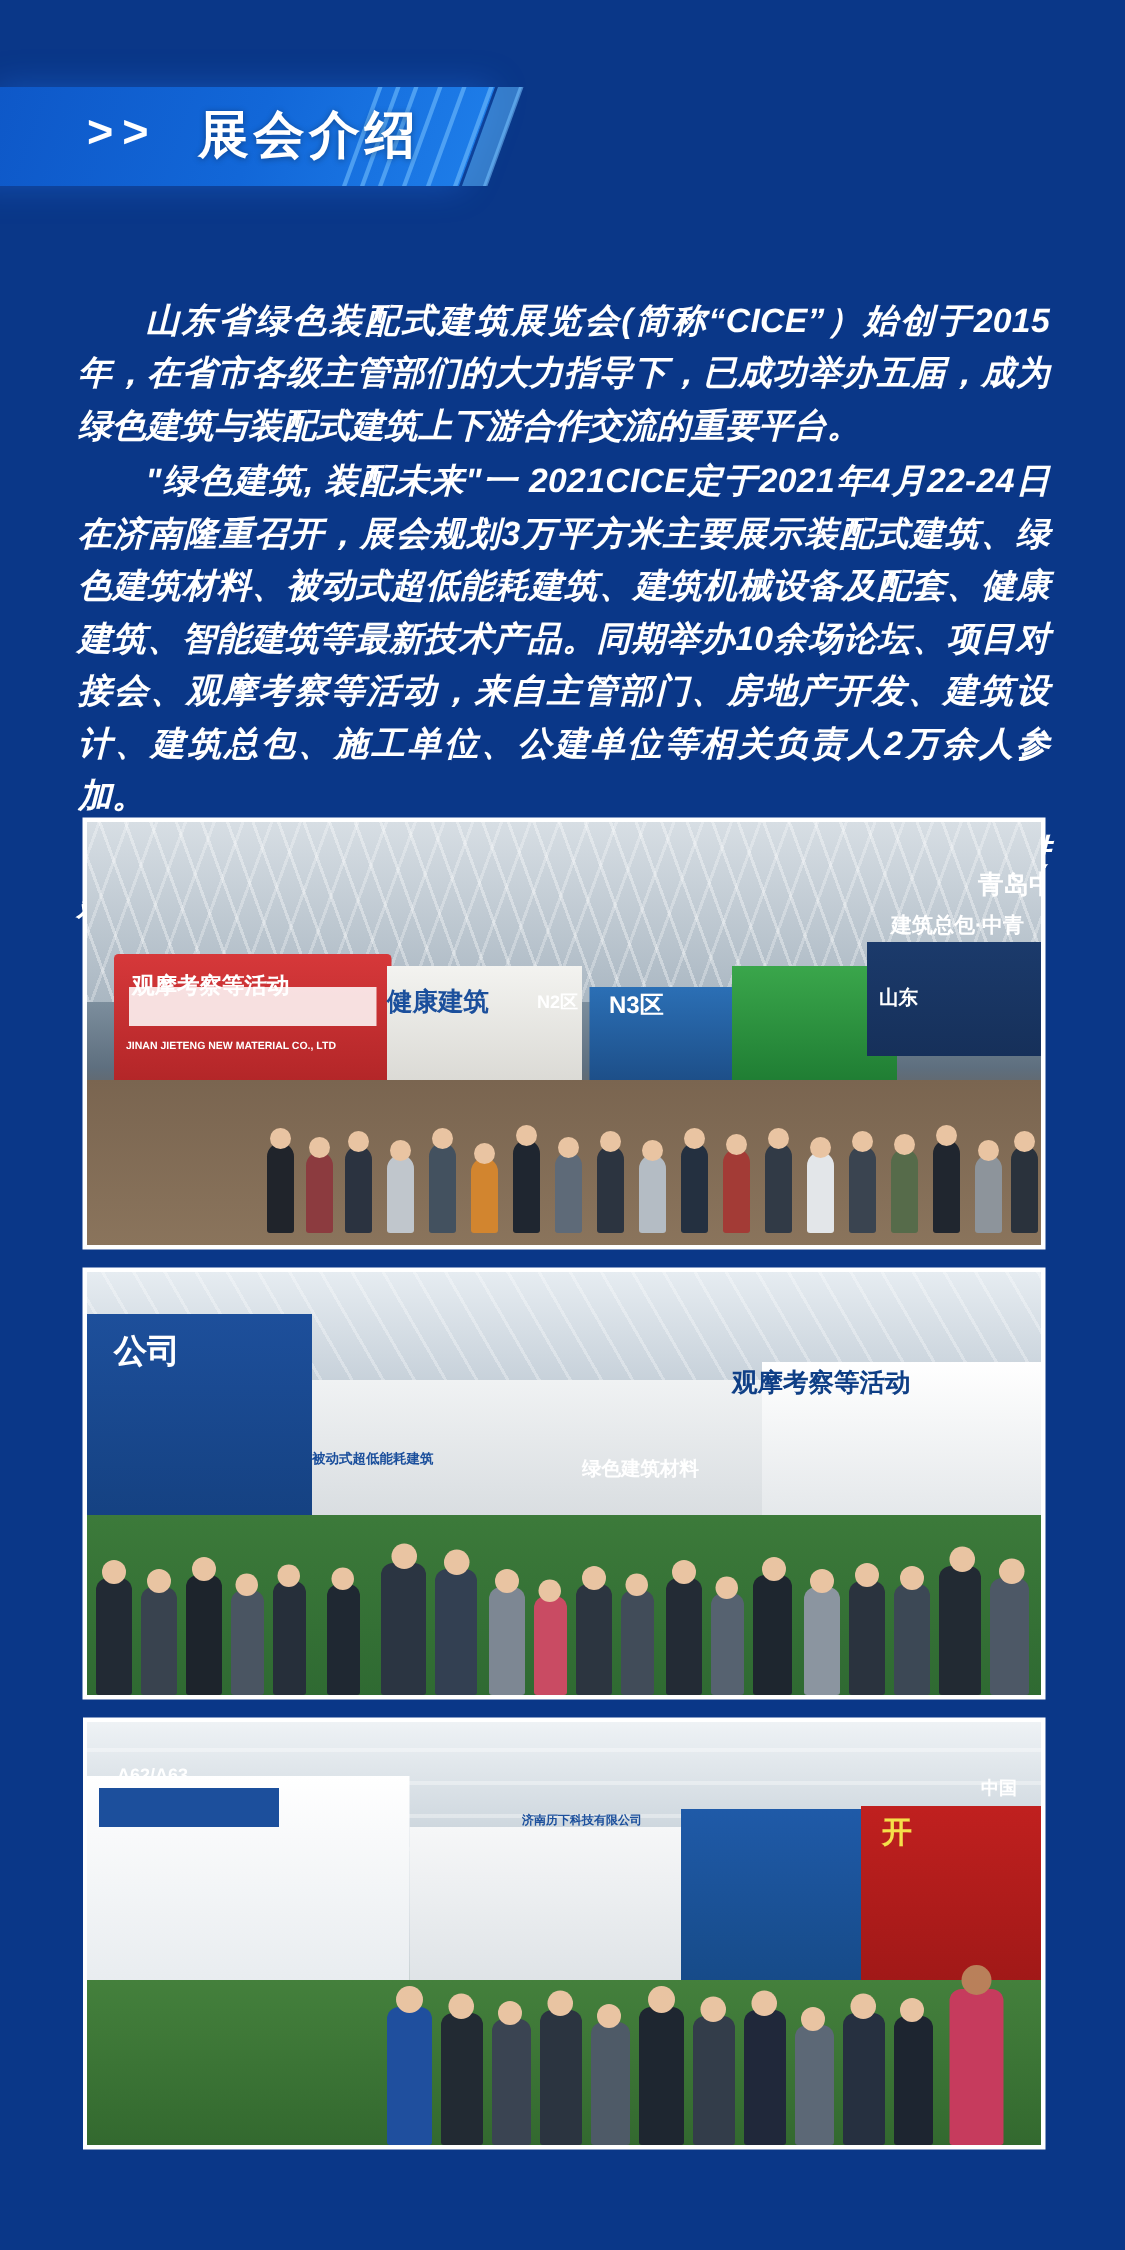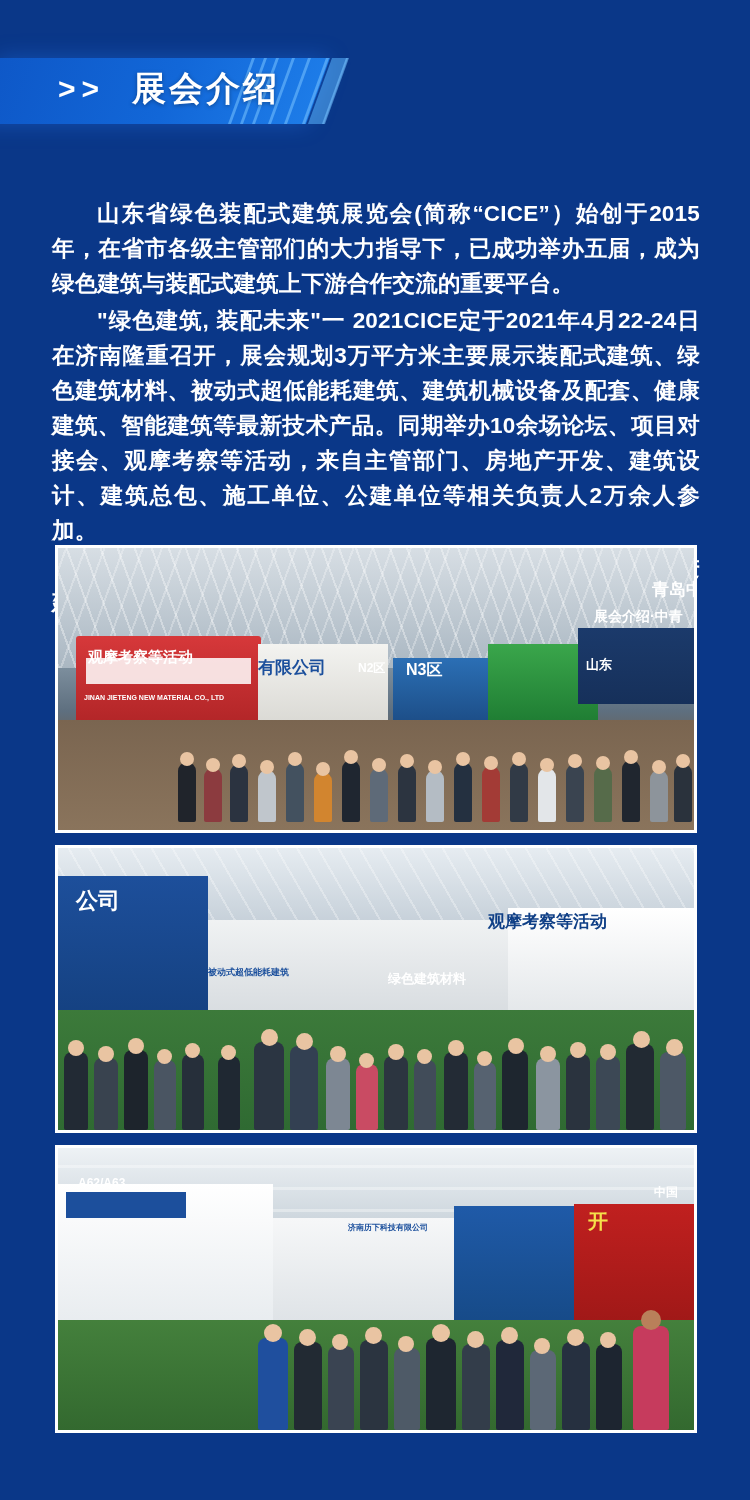--- a/index.html
+++ b/index.html
@@ -75,35 +75,36 @@
   .header-title {
     position: absolute;
     left: 132px;
     top: 70px;
     font-size: 34px;
     line-height: 42px;
     color: #ffffff;
     font-weight: bold;
     letter-spacing: 3px;
     text-shadow: 0 1px 4px rgba(0,0,0,.35);
-    font-family: Liberation Mono, monospace;
+    font-family: Liberation Serif, serif;
   }
   
   .content {
     position: absolute;
     left: 52px;
     top: 196px;
     width: 648px;
     color: #ffffff;
     font-size: 22.5px;
     line-height: 35px;
     font-weight: bold;
     letter-spacing: .2px;
     text-align: justify;
     font-family: "Liberation Sans", "DejaVu Sans", sans-serif;
+    font-style: italic;
   }
   .content p {
     margin: 0 0 2px 0;
     text-indent: 2em;
   }
   
   .photos {
     position: absolute;
     left: 55px;
     top: 545px;
@@ -320,24 +321,24 @@
         <b style="left:454px;bottom:56px;width:14px;height:14px"></b>
         <b style="left:482px;bottom:50px;width:14px;height:14px"></b>
         <b style="left:510px;bottom:54px;width:14px;height:14px"></b>
         <b style="left:538px;bottom:52px;width:14px;height:14px"></b>
         <b style="left:566px;bottom:58px;width:14px;height:14px"></b>
         <b style="left:594px;bottom:48px;width:14px;height:14px"></b>
         <b style="left:618px;bottom:54px;width:14px;height:14px"></b>
       </div>
       <div class="sign" style="left:30px;top:100px;font-size:15px;color:#ffffff">观摩考察等活动</div>
       <div class="sign" style="left:26px;top:146px;font-size:7px;color:#ffffff">JINAN JIETENG NEW MATERIAL CO., LTD</div>
-      <div class="sign" style="left:200px;top:108px;font-size:17px;color:#1b4f9c">有限公司</div>
+      <div class="sign" style="left:200px;top:108px;font-size:17px;color:#1b4f9c">健康建筑</div>
       <div class="sign" style="left:300px;top:112px;font-size:12px;color:#ffffff">N2区</div>
       <div class="sign" style="left:348px;top:112px;font-size:16px;color:#ffffff">N3区</div>
-      <div class="sign" style="left:536px;top:60px;font-size:14px;color:#ffffff">展会介绍·中青</div>
+      <div class="sign" style="left:536px;top:60px;font-size:14px;color:#ffffff">建筑总包·中青</div>
       <div class="sign" style="left:594px;top:30px;font-size:17px;color:#ffffff">青岛中</div>
       <div class="sign" style="left:528px;top:108px;font-size:13px;color:#ffffff">山东</div>
     </div>
 
     <div class="photo p2">
       <div class="ceiling"></div>
       <div class="wall-blue"></div>
       <div class="wall-mid"></div>
       <div class="wall-white"></div>
       <div class="orange-carpet"></div>
@@ -420,17 +421,17 @@
         <b style="left:409px;bottom:82px;width:17px;height:17px"></b>
         <b style="left:443px;bottom:86px;width:17px;height:17px"></b>
         <b style="left:476px;bottom:76px;width:16px;height:16px"></b>
         <b style="left:509px;bottom:84px;width:17px;height:17px"></b>
         <b style="left:542px;bottom:82px;width:16px;height:16px"></b>
         <b style="left:583px;bottom:100px;width:20px;height:20px;background:#b9805a"></b>
       </div>
       <div class="sign" style="left:20px;top:28px;font-size:12px;color:#ffffff">A62/A63</div>
       <div class="sign" style="left:596px;top:36px;font-size:12px;color:#ffffff">中国</div>
       <div class="sign" style="left:530px;top:60px;font-size:20px;color:#f5e04a">开</div>
-      <div class="sign" style="left:290px;top:74px;font-size:8px;color:#1b4f9c">济南历下科技有限公司</div>
+      <div class="sign" style="left:290px;top:60px;font-size:8px;color:#1b4f9c">济南历下科技有限公司</div>
     </div>
 
   </div>
 </div>
 
 </body></html>

